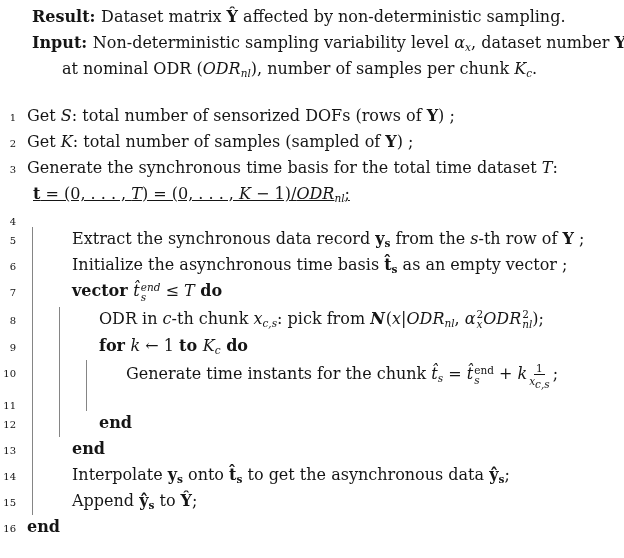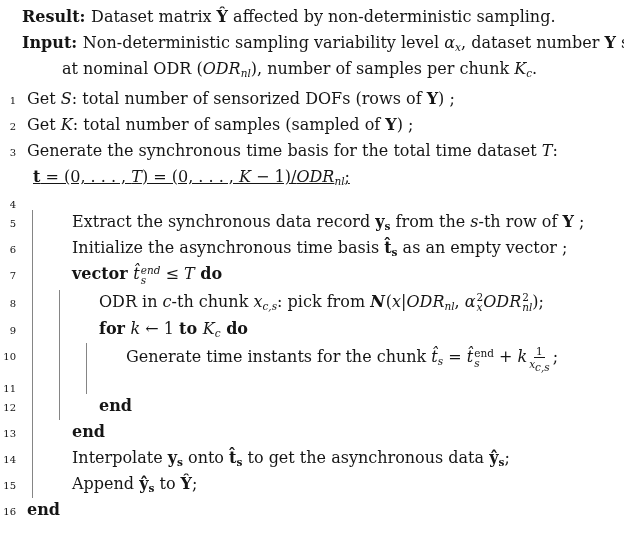--- a/index.html
+++ b/index.html
@@ -11,24 +11,24 @@
   #algo{padding-top:5px;}
   .row{display:flex;align-items:stretch;white-space:nowrap;}
   .num{
     flex:0 0 22px;box-sizing:border-box;text-align:right;padding-right:6px;
     font-size:10px;padding-top:8px;color:#111;
   }
   .guide{flex:0 0 26px;border-left:1px solid #858585;}
   .guide.first{margin-left:10px;}
   .txt{padding:2px 0 5px 0;line-height:19px;margin-left:13px;}
   .l0 .txt{margin-left:5px;}
-  .hdr .txt{margin-left:0;}
+  .hdr .txt{margin-left:10px;}
   .hdr.hang .txt{margin-left:40px;}
   .fml .txt{margin-left:11px;text-decoration:underline;}
-  .gapafter{margin-bottom:4px;}
+  .gapafter{margin-bottom:21px;}
   .s-n{font-style:normal;}
   .s-b{font-weight:bold;}
   .s-i{font-style:italic;}
   .s-cal{font-style:italic;font-weight:600;padding-right:1px;}
   .sb{font-size:10.5px;vertical-align:-3px;line-height:0;}
   .ss{
     display:inline-flex;flex-direction:column;align-items:flex-start;
     vertical-align:middle;font-size:10.5px;line-height:10px;margin-left:1px;
   }
   .frac{

